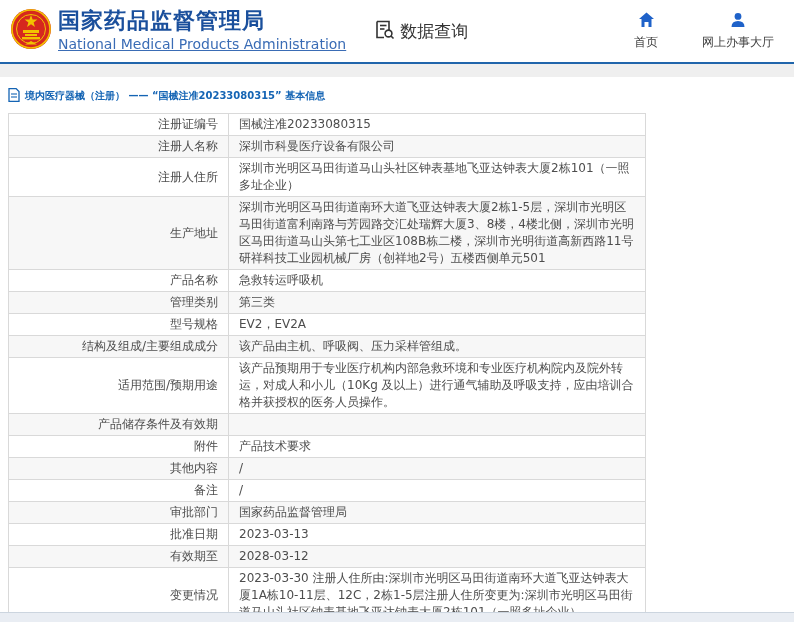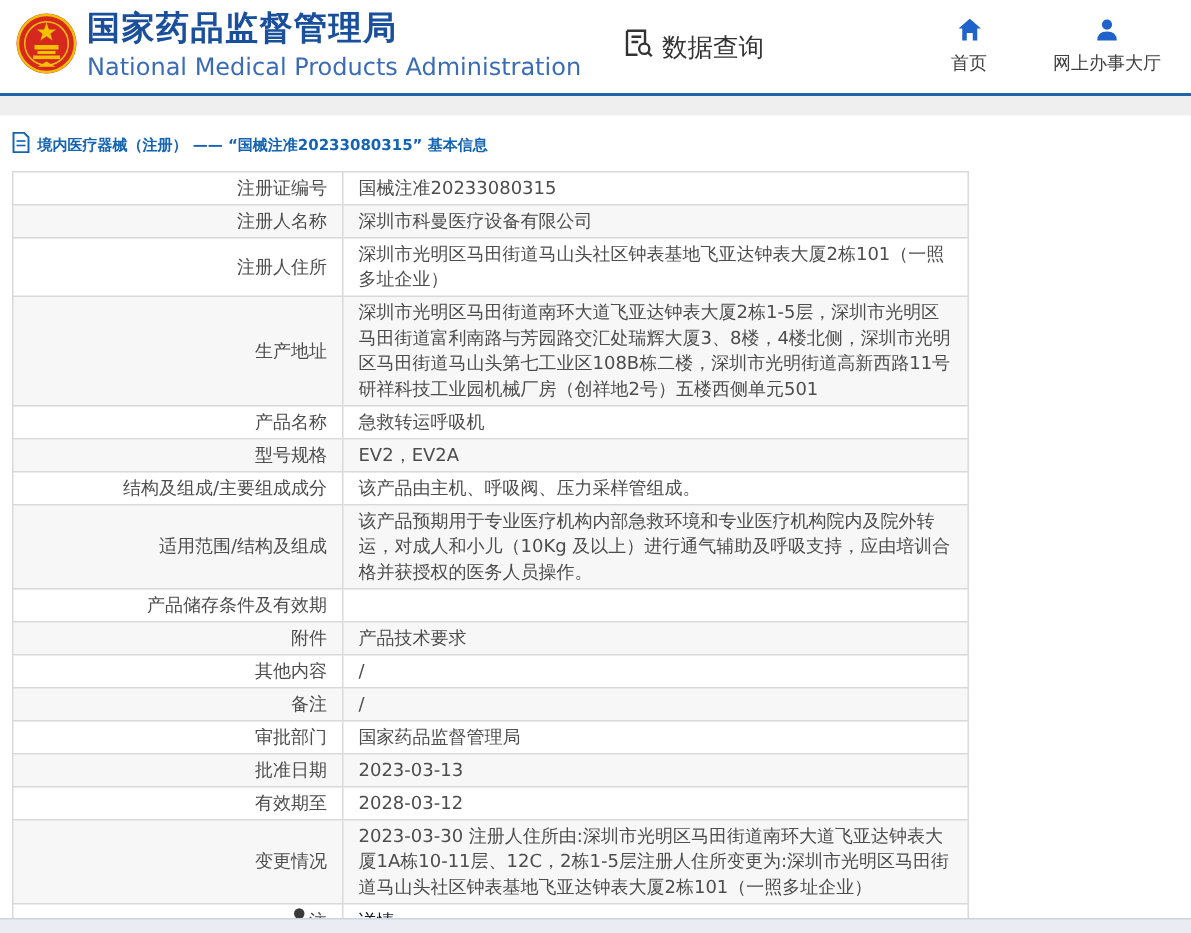--- a/index.html
+++ b/index.html
@@ -16,21 +16,21 @@
     height: 64px;
     display: flex;
     align-items: center;
     padding: 0 20px 0 10px;
     background: #ffffff;
     border-bottom: 2px solid #2065ab;
   }
   .logo-area { display: flex; align-items: center; gap: 6px; }
   .org-names { display: flex; flex-direction: column; line-height: 1.1; }
   .org-cn { font-size: 22px; font-weight: bold; color: #1a4f9c; letter-spacing: 1px; }
-  .org-en { font-size: 16px; color: #3a6cb5; margin-top: 4px; }
+  .org-en { font-size: 14px; color: #3a6cb5; margin-top: 4px; text-decoration: underline; }
   .data-query {
     display: flex; align-items: center; gap: 5px;
     margin-left: 28px; cursor: pointer;
   }
   .data-query span { font-size: 17px; color: #333333; }
   .header-right {
     margin-left: auto;
     display: flex; gap: 44px; align-items: center;
   }
   .hnav-item { display: flex; flex-direction: column; align-items: center; gap: 3px; cursor: pointer; }
@@ -162,29 +162,33 @@
     </tr>
     <tr>
       <td class="label-cell">生产地址</td>
       <td>深圳市光明区马田街道南环大道飞亚达钟表大厦2栋1-5层，深圳市光明区马田街道富利南路与芳园路交汇处瑞辉大厦3、8楼，4楼北侧，深圳市光明区马田街道马山头第七工业区108B栋二楼，深圳市光明街道高新西路11号研祥科技工业园机械厂房（创祥地2号）五楼西侧单元501</td>
     </tr>
     <tr>
       <td class="label-cell">产品名称</td>
       <td>急救转运呼吸机</td>
     </tr>
     <tr>
+      <td class="label-cell">管理类别</td>
+      <td>第三类</td>
+    </tr>
+    <tr>
       <td class="label-cell">型号规格</td>
       <td>EV2，EV2A</td>
     </tr>
     <tr>
       <td class="label-cell">结构及组成/主要组成成分</td>
       <td>该产品由主机、呼吸阀、压力采样管组成。</td>
     </tr>
     <tr>
-      <td class="label-cell">适用范围/结构及组成</td>
+      <td class="label-cell">适用范围/预期用途</td>
       <td>该产品预期用于专业医疗机构内部急救环境和专业医疗机构院内及院外转运，对成人和小儿（10Kg 及以上）进行通气辅助及呼吸支持，应由培训合格并获授权的医务人员操作。</td>
     </tr>
     <tr>
       <td class="label-cell">产品储存条件及有效期</td>
       <td></td>
     </tr>
     <tr>
       <td class="label-cell">附件</td>
       <td>产品技术要求</td>
     </tr>

